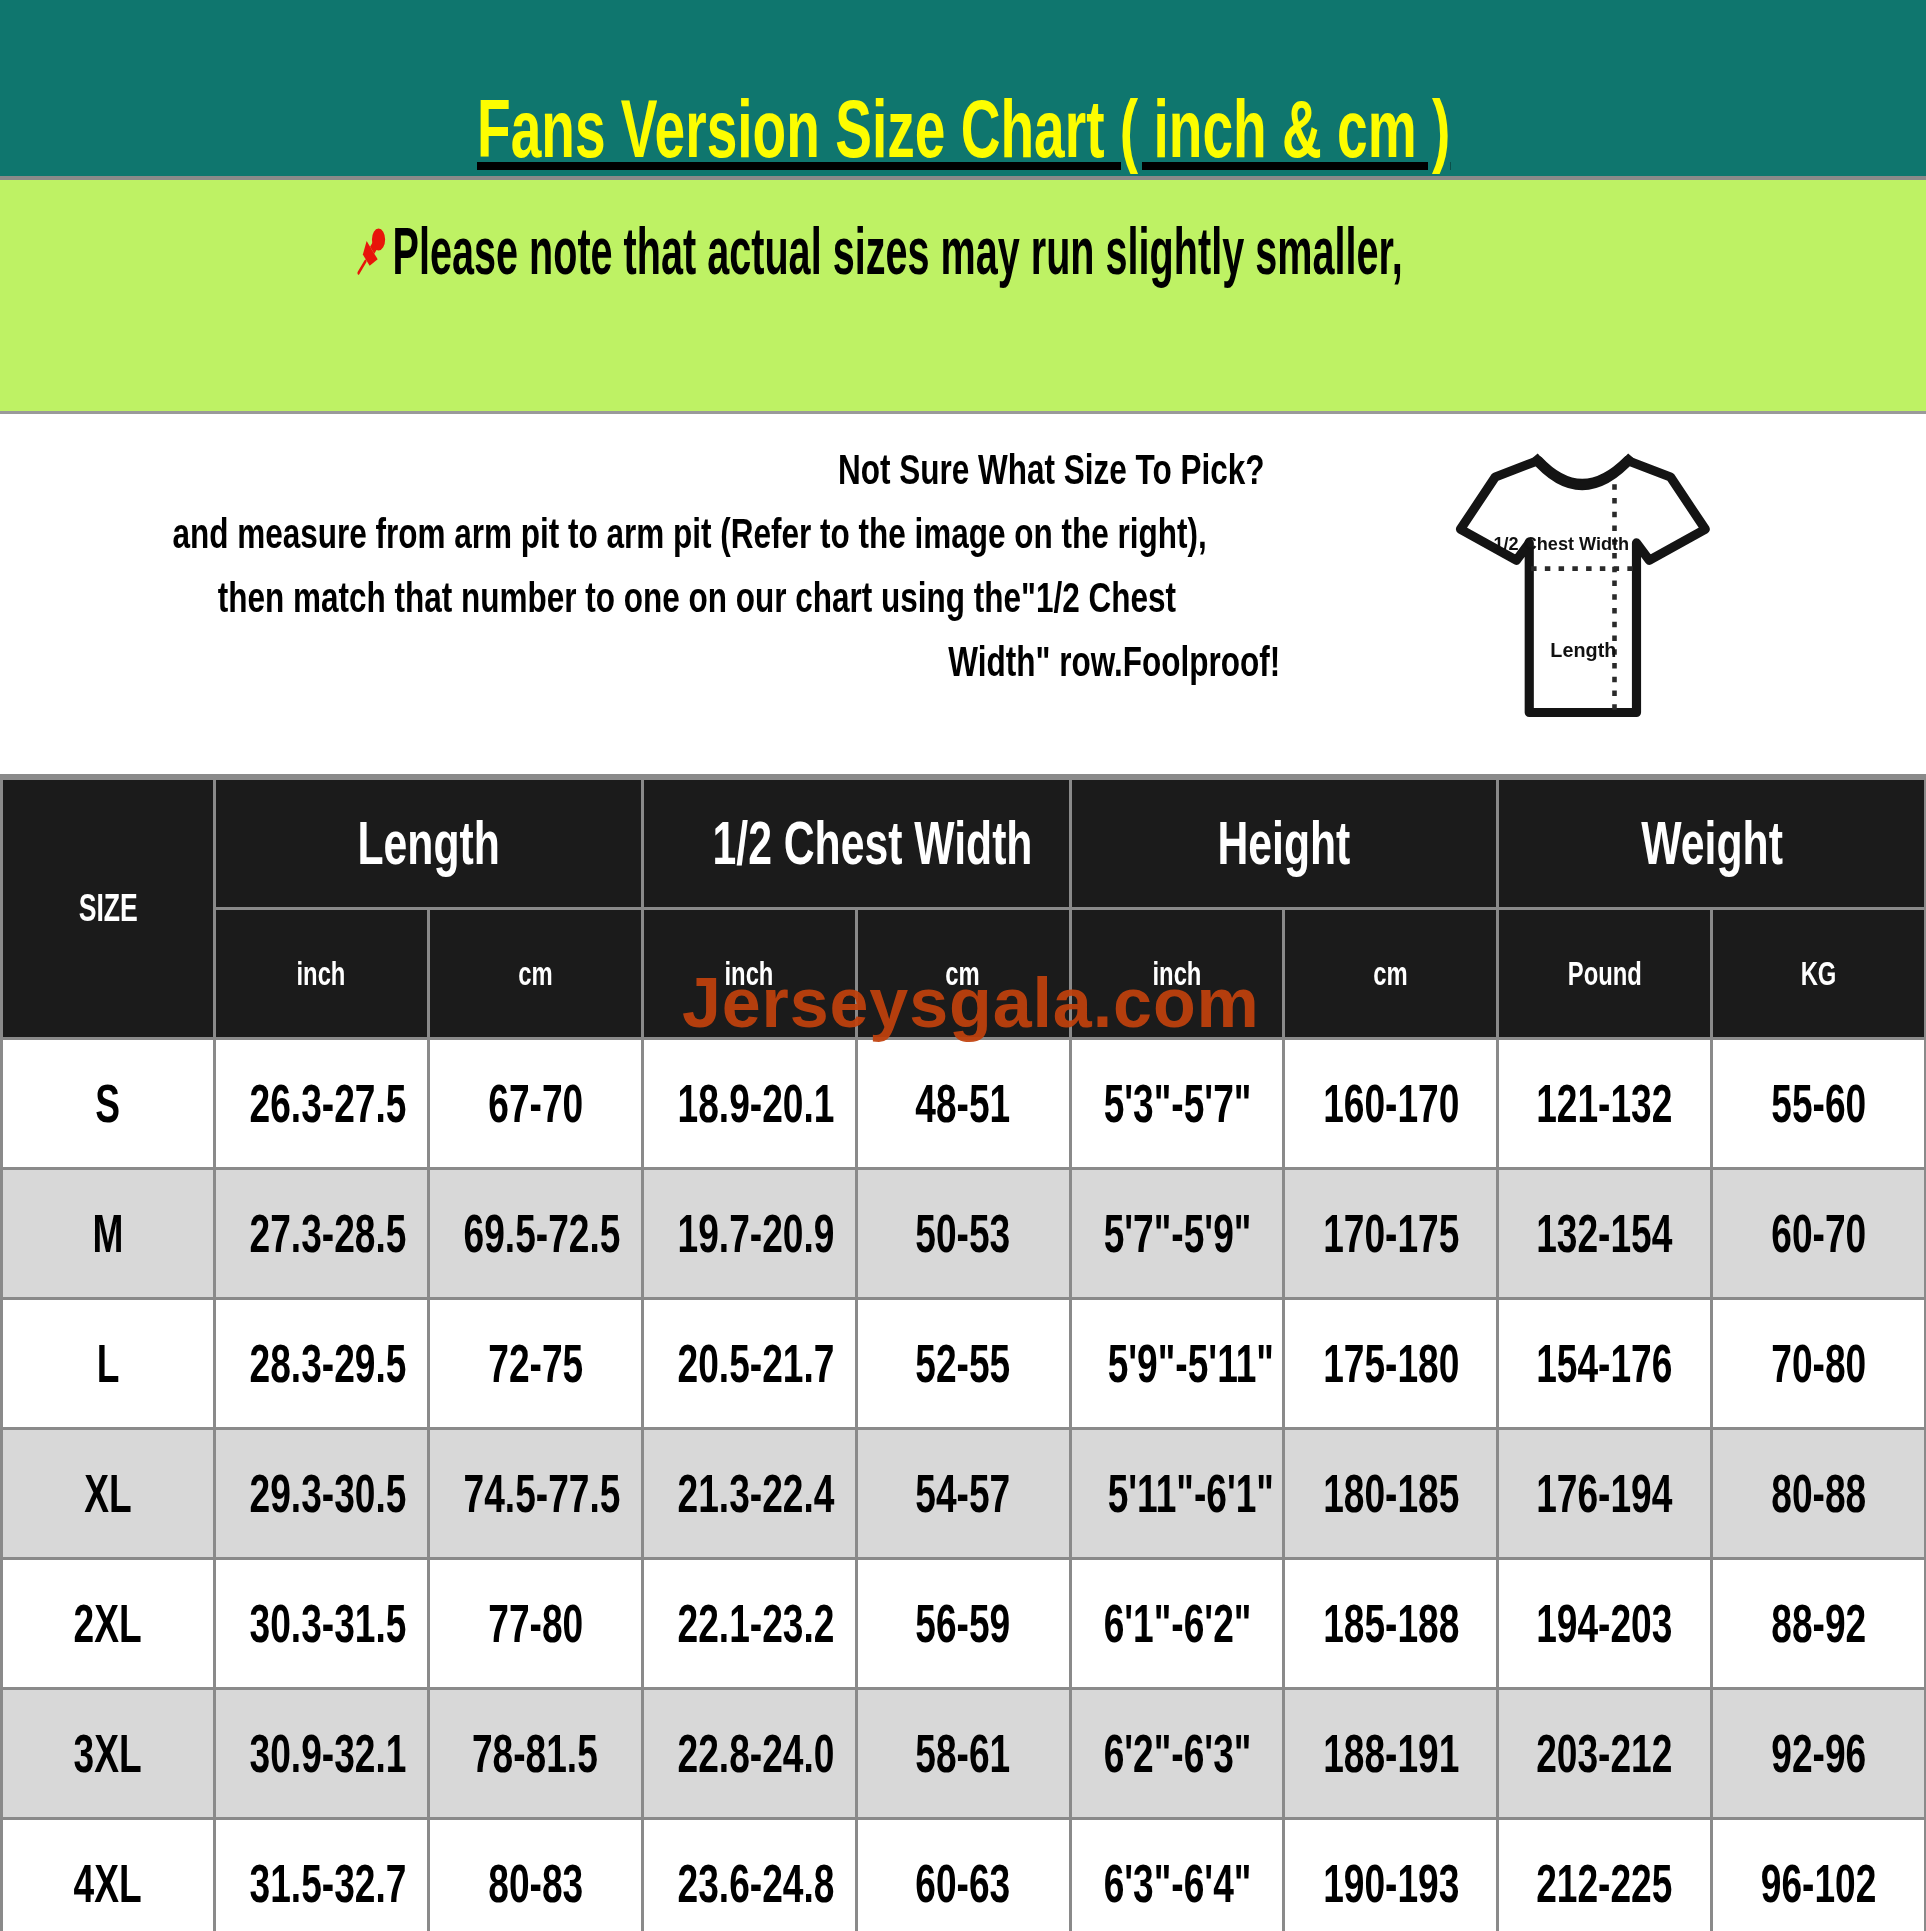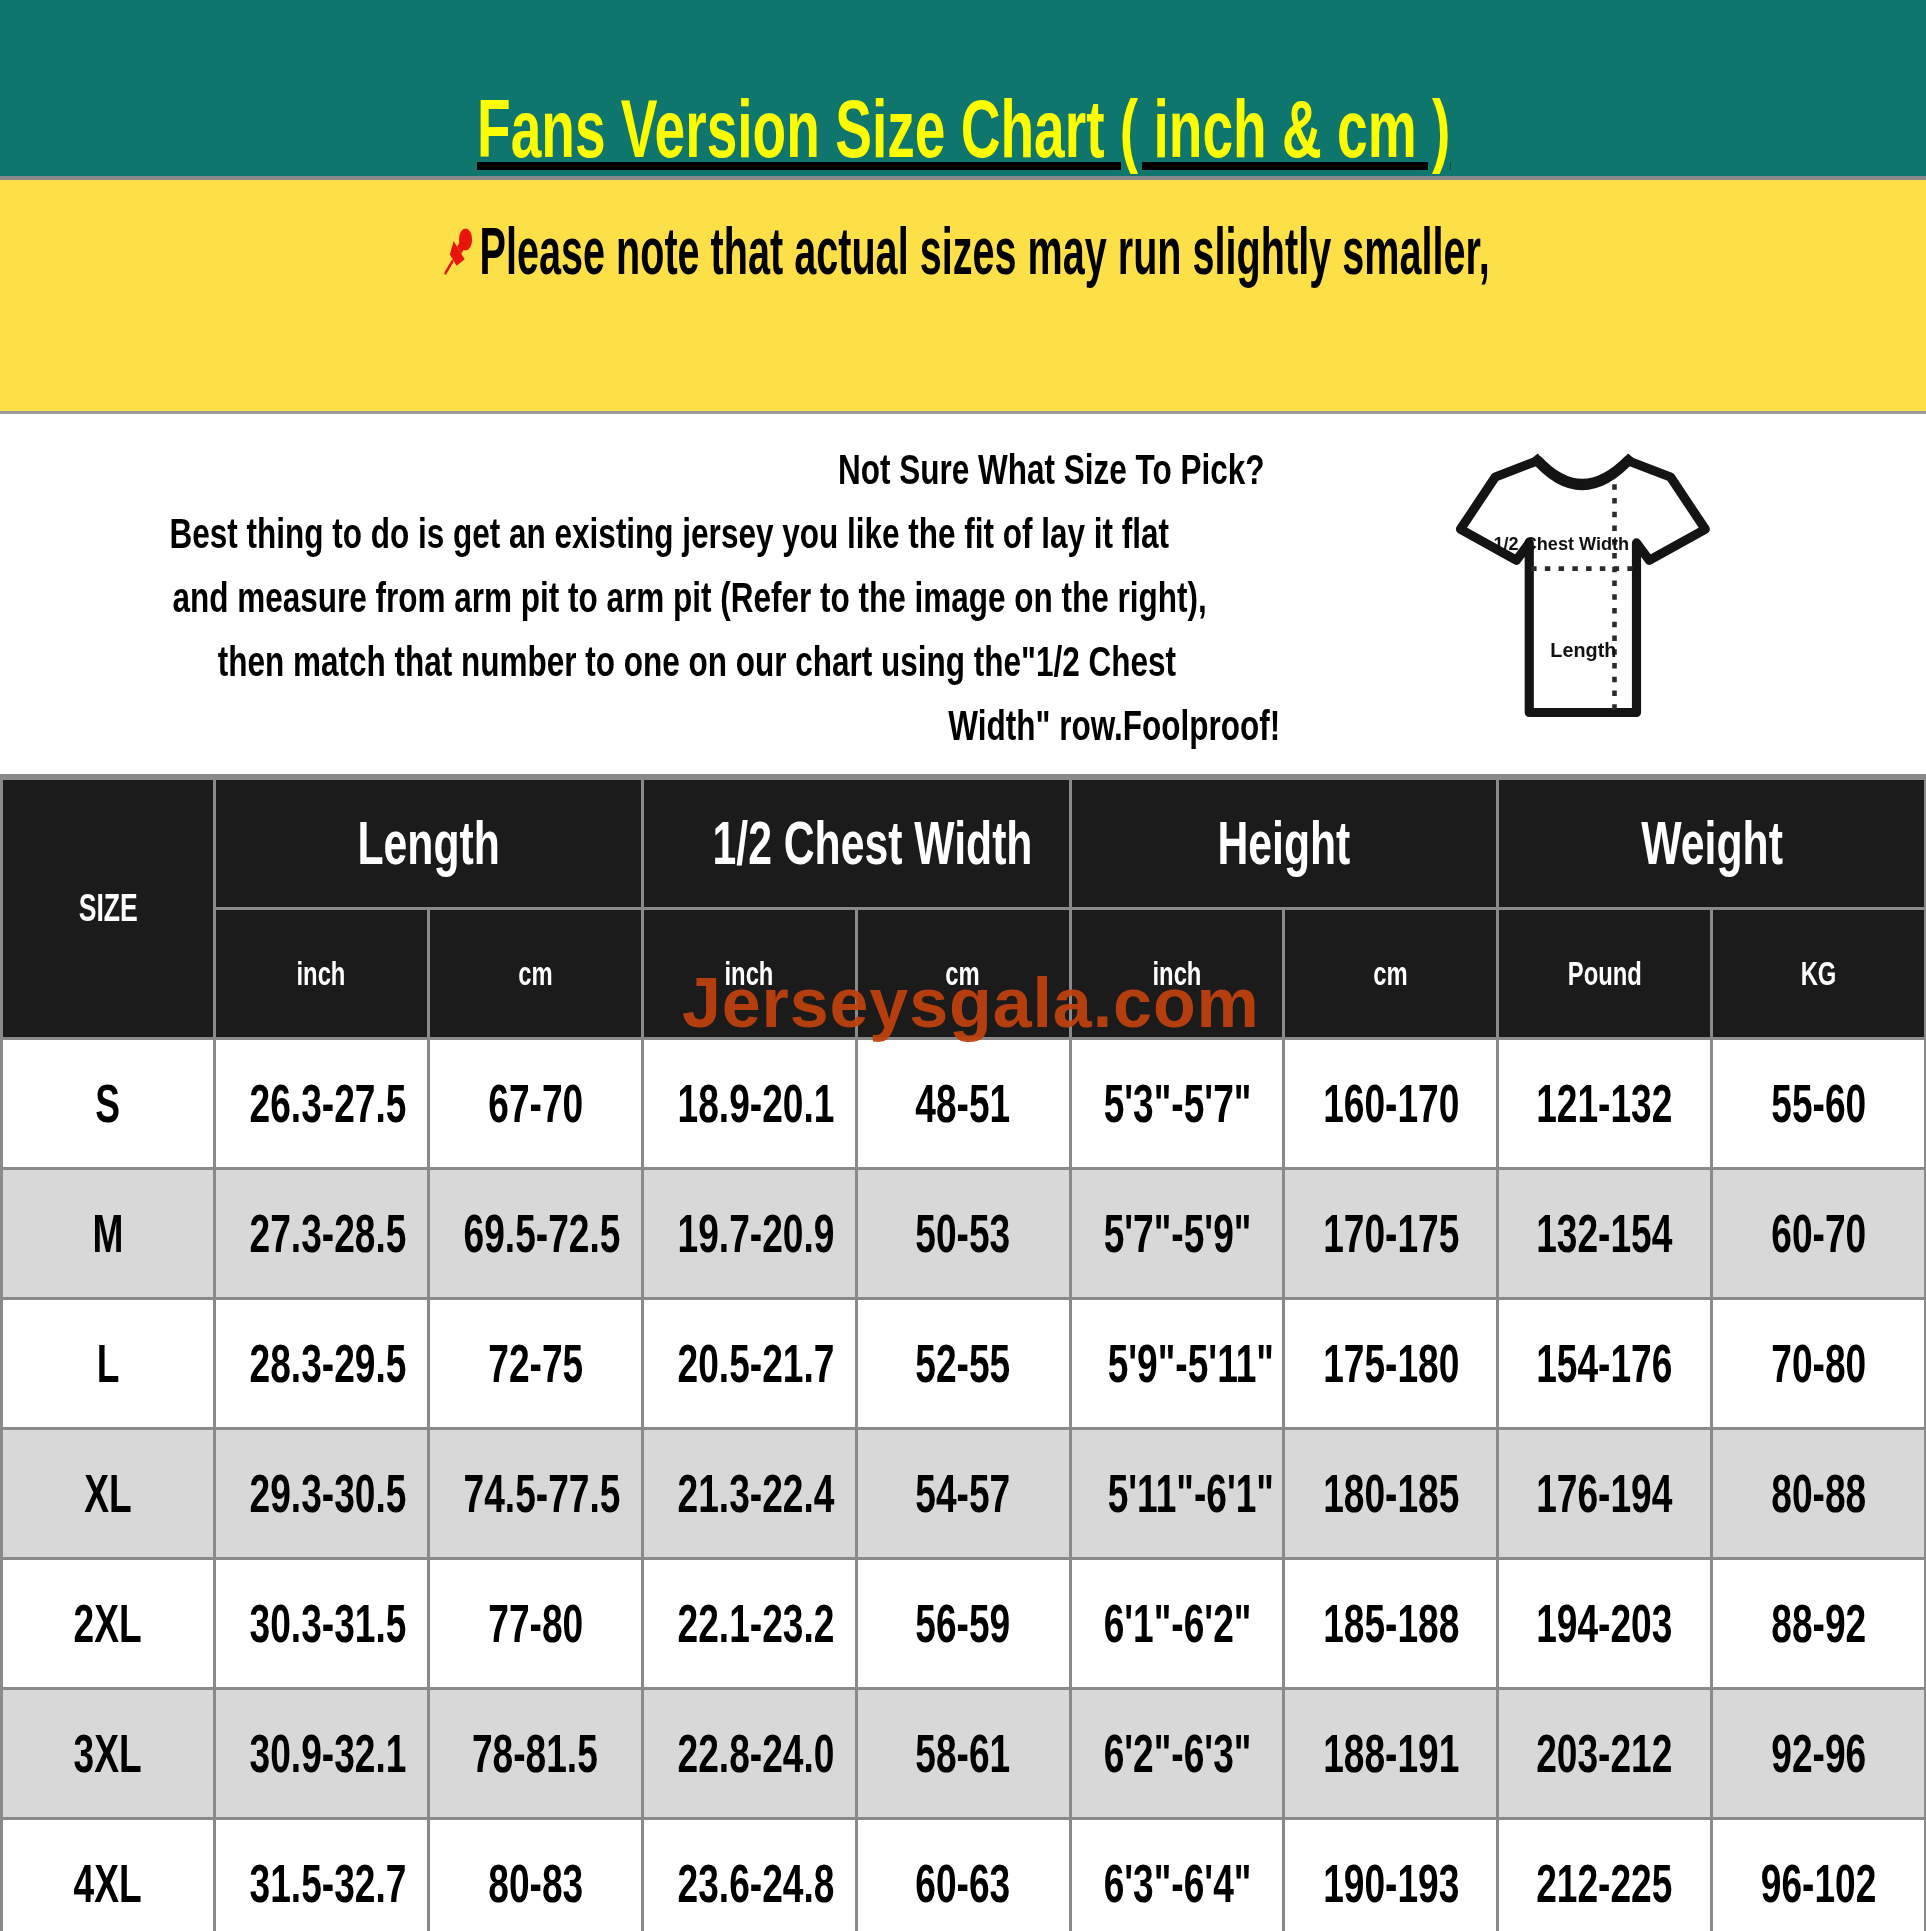--- a/index.html
+++ b/index.html
@@ -10,21 +10,21 @@
   .cx{display:inline-block;white-space:nowrap;}
   .s60{transform:scaleX(.60);} .s68{transform:scaleX(.68);}
   .s70{transform:scaleX(.70);} .s75{transform:scaleX(.75);}
 
   
   .title-bar{height:176px;background:#0f766e;display:flex;align-items:flex-end;justify-content:center;
              border-bottom:4.6px solid #8a8a8a;text-decoration:underline;}
   .title{font-size:81px;color:#fdfd00;}
 
   
-  .note{height:203px;background:#fde047;border-bottom:3.7px solid #9a9a9a;text-align:center;padding-top:27.5px;}
+  .note{height:203px;background:#bef264;border-bottom:3.7px solid #9a9a9a;padding-top:27.5px;}
   .note-line{line-height:86px;font-size:66px;}
   .note-line .hl{color:#f20d05;}
   .pin{vertical-align:-13px;margin-right:3.7px;}
   .arrows{letter-spacing:7.3px;}
 
   
   .info{position:relative;height:360px;background:#fff;}
   .info-text{position:absolute;left:0;top:24px;width:1336px;text-align:right;
              font-size:42px;line-height:64px;}
   .shirt{position:absolute;left:1444px;top:26px;width:275px;height:303px;}
@@ -66,21 +66,20 @@
             <rect x="30.2" y="40" width="3.6" height="20" rx="1.8"></rect>
           </g>
         </svg><span>Please note that actual sizes may run slightly smaller,</span>
       </span>
     </div>
   </section>
 
   <section class="info">
     <div class="info-text">
       <div><span class="cx s75">Not Sure What Size To Pick?</span></div>
-      <div><span class="cx s75">Best thing to do is get an existing jersey you like the fit of lay it flat</span></div>
       <div><span class="cx s75">and measure from arm pit to arm pit (Refer to the image on the right),</span></div>
       <div><span class="cx s75">then match that number to one on our chart using the"1/2 Chest</span></div>
       <div><span class="cx s75">Width" row.Foolproof!</span></div>
     </div>
 
     <svg class="shirt" viewBox="0 0 300 330" aria-hidden="true">
       <g stroke="#141414" stroke-width="10" stroke-linejoin="round" fill="#fff">
         <path d="M103 22 L56 40 L18 97 L79 131 L93 112 L93 297 L210 297 L210 112 L224 131 L285 97 L247 40 L200 22 Q150 72 103 22 Z"></path>
       </g>
       <path d="M98 18 Q150 80 205 18" fill="none" stroke="#141414" stroke-width="11"></path>

